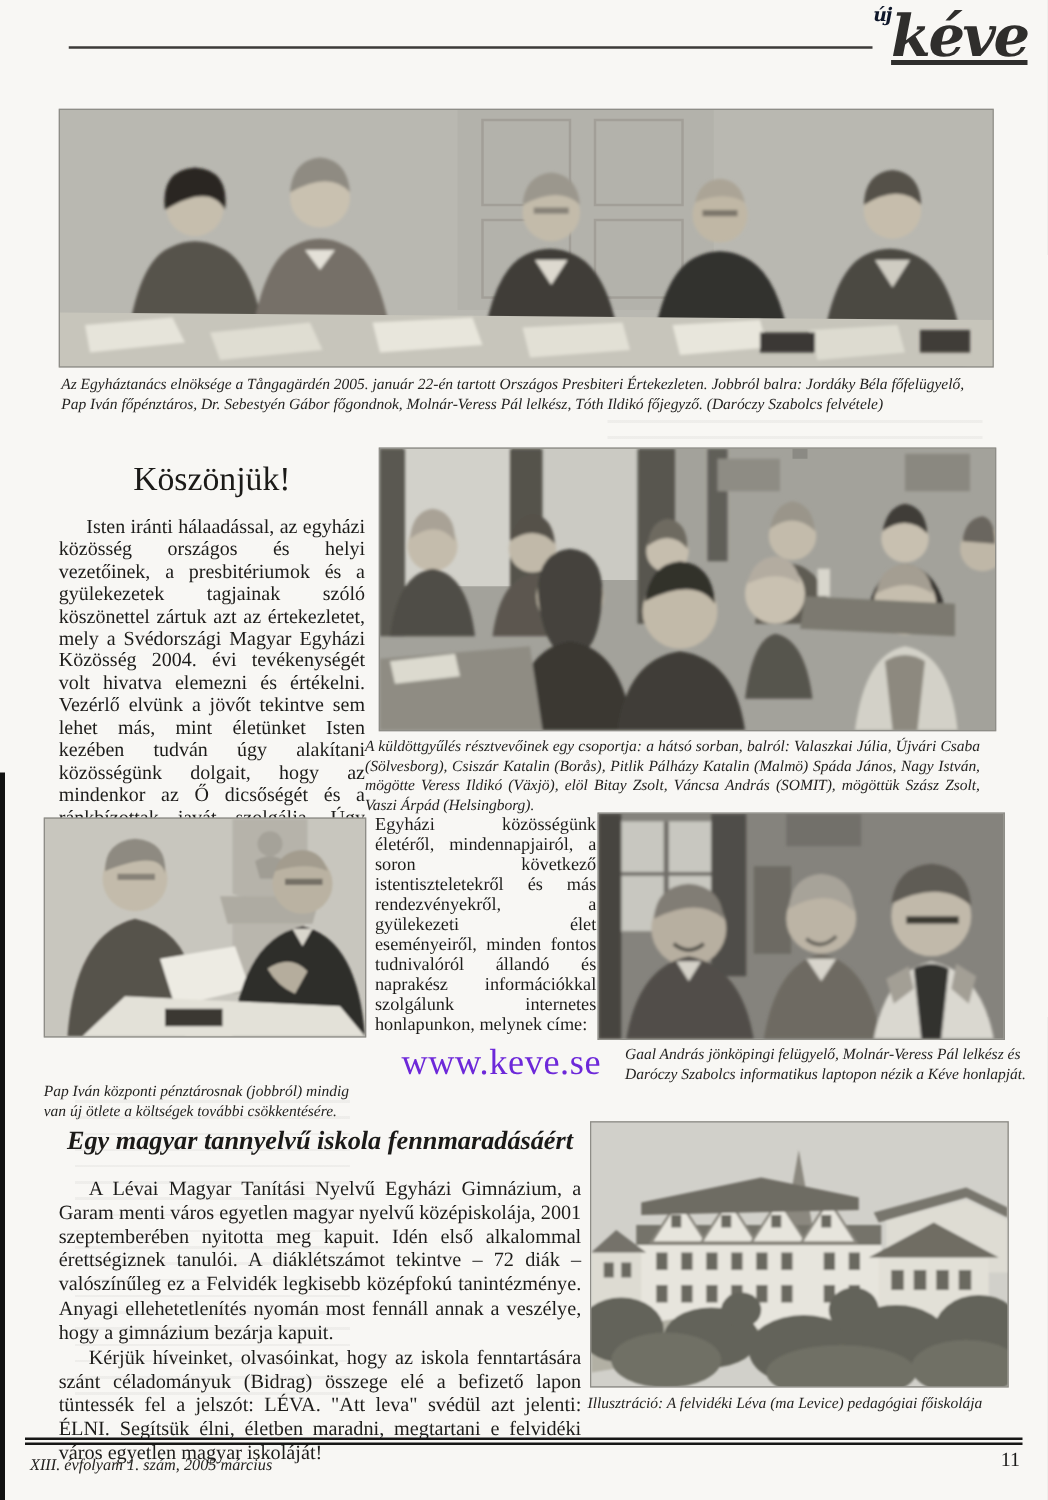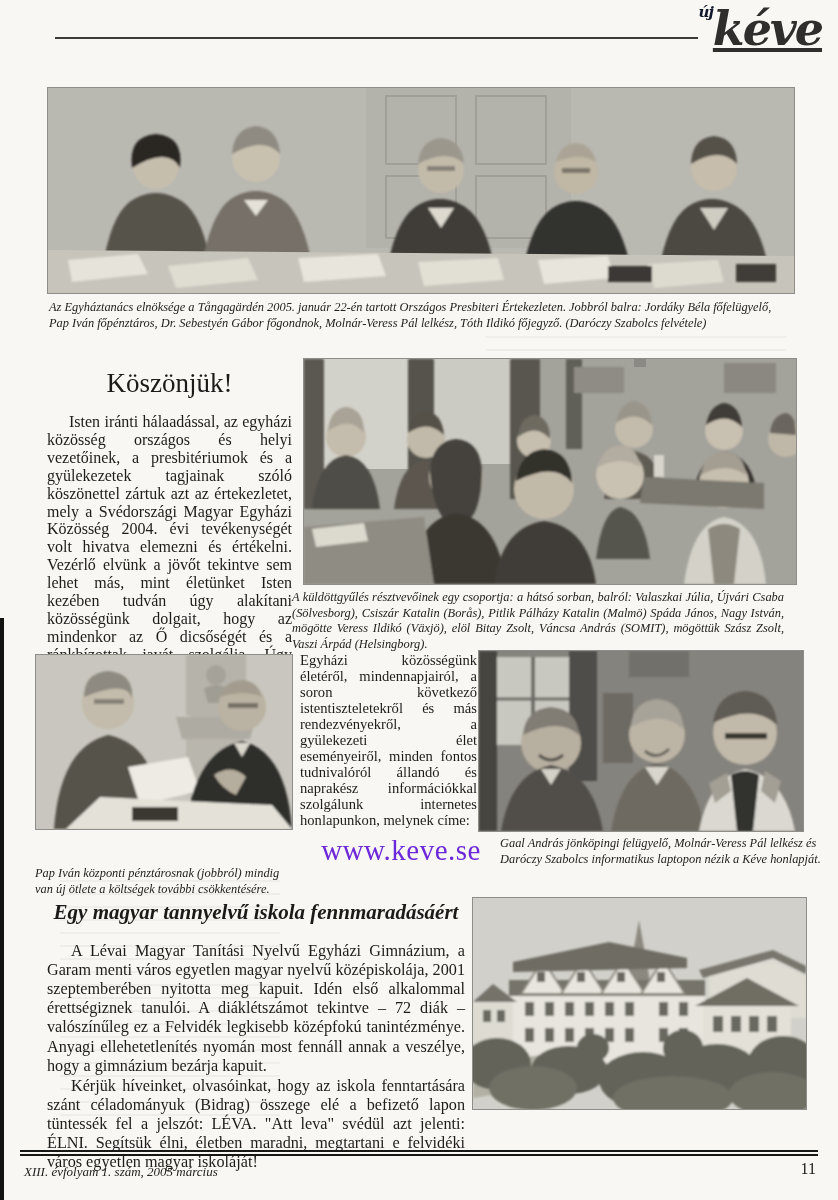--- a/index.html
+++ b/index.html
@@ -363,20 +363,21 @@
           <ellipse cx="120" cy="150" rx="16" ry="14"></ellipse>
         </g>
         <g fill="#6f6f65">
           <ellipse cx="60" cy="190" rx="44" ry="22"></ellipse>
           <ellipse cx="200" cy="200" rx="60" ry="22"></ellipse>
           <ellipse cx="300" cy="196" rx="44" ry="22"></ellipse>
         </g>
       </g>
     </svg>
   </div>
+  <div class="caption cap-center" style="left:470px;top:1115px;width:340px;">Illusztráció: A felvidéki Léva (ma Levice) pedagógiai főiskolája</div>
 
   <div class="foot-rule"></div>
   <div class="foot-issue">XIII. évfolyam 1. szám, 2005 március</div>
   <div class="foot-page">11</div>
 
   <div class="edge-artifact"></div>
   <div class="bleed" style="left:486px;top:336px;width:300px;height:20px;"></div>
   <div class="bleed" style="left:60px;top:880px;width:220px;height:240px;"></div>
 
 </div>

